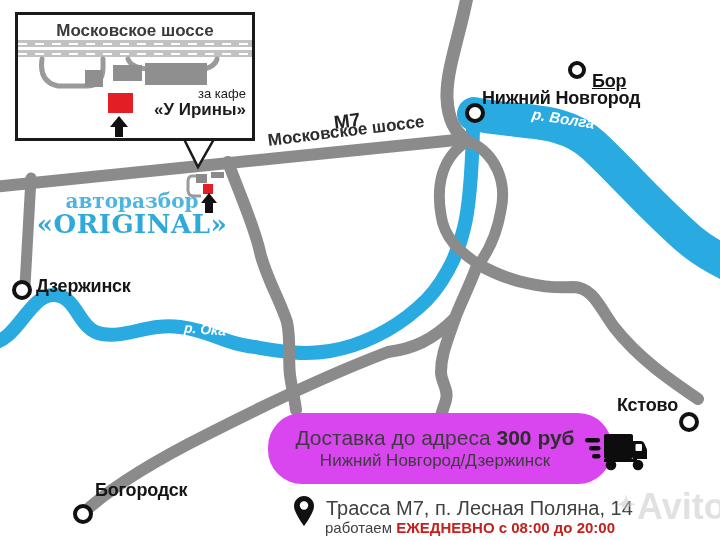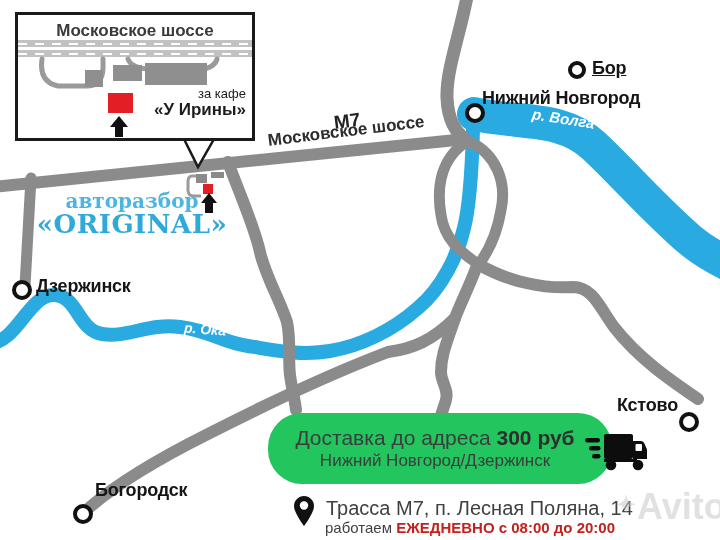--- a/index.html
+++ b/index.html
@@ -24,21 +24,21 @@
   
   #inset{position:absolute;left:15px;top:12px;width:234px;height:123px;background:#fff;border:3px solid #1a1a1a;z-index:10;}
   #inset-title{position:absolute;left:0;top:6px;width:100%;text-align:center;font-size:17px;font-weight:600;color:#3a3a3a;}
   .strip{position:absolute;left:0;width:234px;height:7px;background:#c2c2c2;}
   .strip .dash{position:absolute;left:0;top:2.5px;width:100%;height:2px;
     background:repeating-linear-gradient(90deg,#ffffff 0 9px,rgba(255,255,255,0) 9px 17px);}
   #inset-note{position:absolute;right:6px;top:72px;text-align:right;color:#1d1d1d;z-index:3;}
   #inset-note .n1{font-size:13px;line-height:13px;}
   #inset-note .n2{font-size:17px;font-weight:bold;line-height:19px;}
   
-  #banner{position:absolute;left:268px;top:413px;width:344px;height:71px;background:#22c55e;border-radius:34px;z-index:8;
+  #banner{position:absolute;left:268px;top:413px;width:344px;height:71px;background:#d946ef;border-radius:34px;z-index:8;
     display:flex;flex-direction:column;justify-content:center;text-align:center;color:#3c3c3c;padding-right:10px;box-sizing:border-box;}
   #banner .b1{font-size:21px;line-height:23px;}
   #banner .b2{font-size:17px;line-height:23px;}
   #banner b{font-weight:bold;color:#2e2e2e;}
   #truck{position:absolute;left:585px;top:434px;z-index:9;}
   
   #pin{position:absolute;left:294px;top:496px;z-index:8;}
   #addr{position:absolute;left:326px;top:497px;font-size:20px;color:#414141;z-index:8;white-space:nowrap;}
   #hours{position:absolute;left:325px;top:519px;font-size:15px;color:#414141;z-index:8;white-space:nowrap;}
   #hours .red{font-weight:bold;color:#c4201e;}
@@ -86,21 +86,21 @@
 
     <g fill="#ffffff" stroke="#111111" stroke-width="4">
       <circle cx="577" cy="70" r="7"></circle>
       <circle cx="475" cy="113" r="8"></circle>
       <circle cx="22" cy="290" r="8"></circle>
       <circle cx="689" cy="422" r="8"></circle>
       <circle cx="83" cy="514" r="8"></circle>
     </g>
   </svg>
 
-  <div class="city-label" style="left:592px;top:58px;text-decoration:underline;">Бор</div>
+  <div class="city-label" style="left:592px;top:71px;text-decoration:underline;">Бор</div>
   <div class="city-label" style="left:482px;top:88px;">Нижний Новгород</div>
   <div class="city-label" style="left:36px;top:276px;">Дзержинск</div>
   <div class="city-label" style="left:617px;top:395px;">Кстово</div>
   <div class="city-label" style="left:95px;top:480px;">Богородск</div>
 
   <div class="river-label" style="left:532px;top:110px;transform:rotate(9deg);">р. Волга</div>
   <div class="river-label" style="left:184px;top:321px;font-size:14px;transform:rotate(4deg);">р. Ока</div>
 
   <div class="hwy-code" style="left:334px;top:112px;">М7</div>
   <div class="hwy-name" style="left:268px;top:131px;">Московское шоссе</div>

